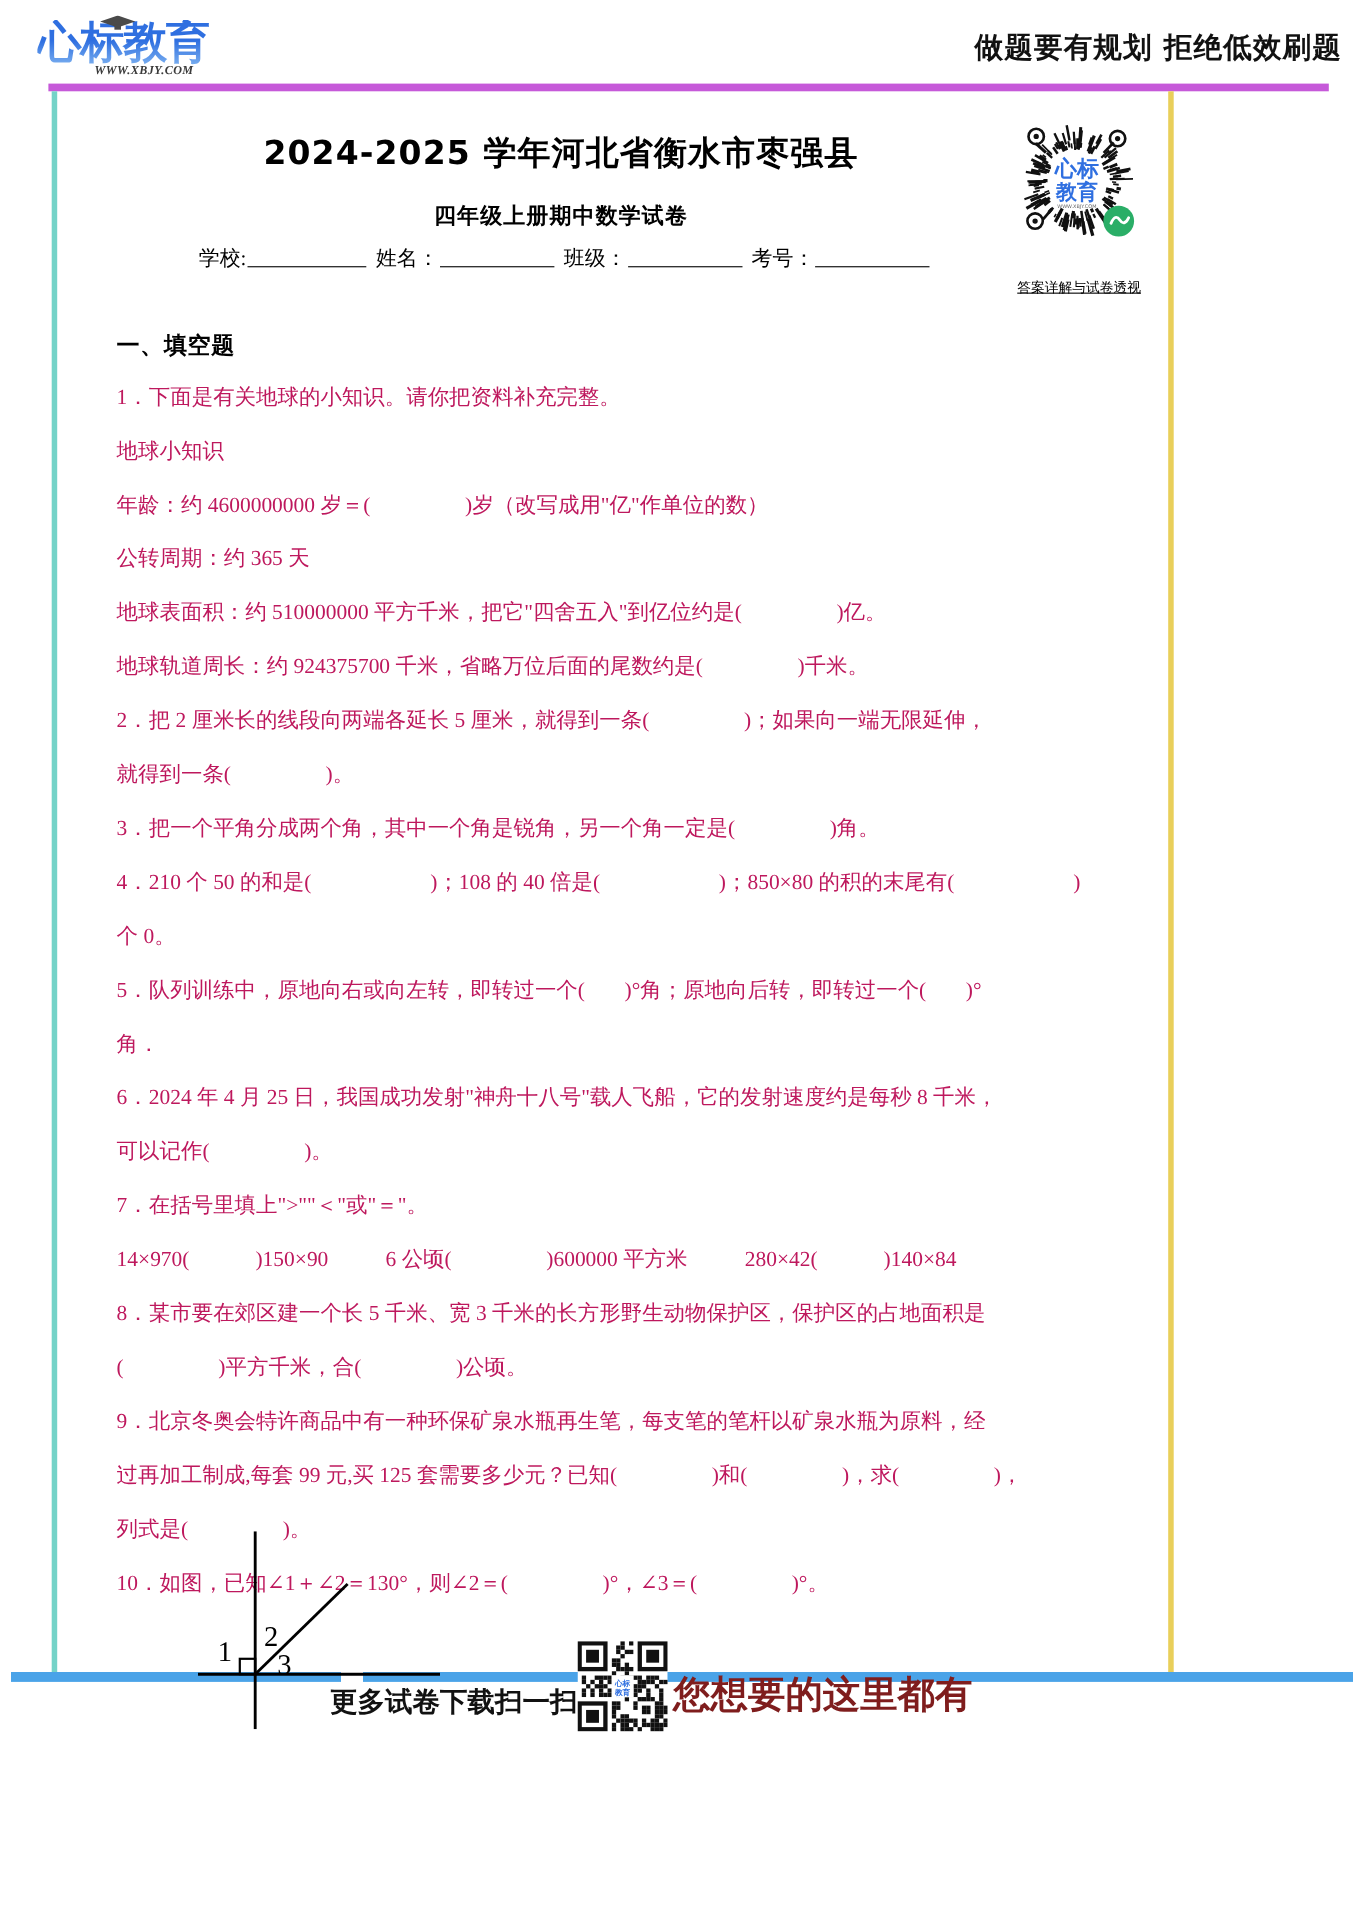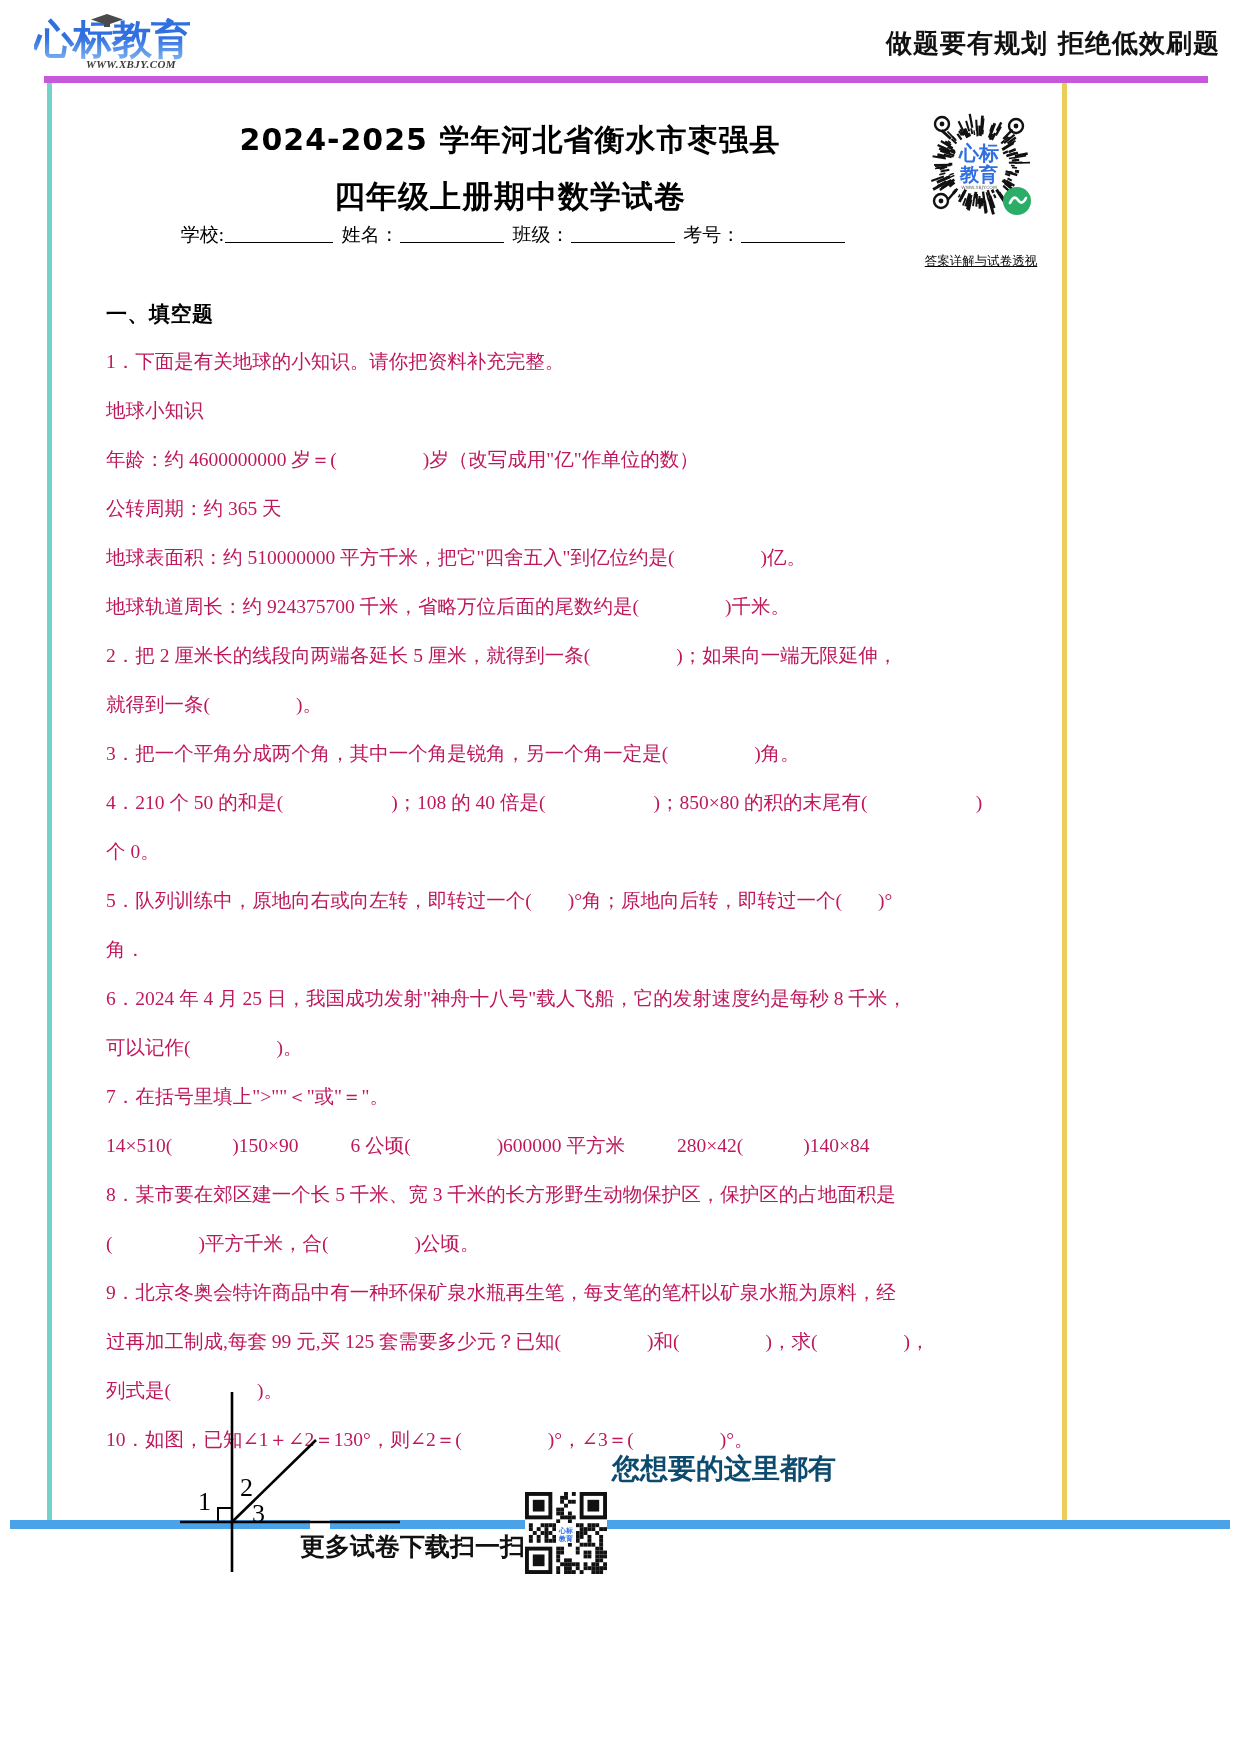--- a/index.html
+++ b/index.html
@@ -109,21 +109,21 @@
     color: #000;
     letter-spacing: 1px;
   }
   .doc-title2 {
     position: absolute;
     left: 120px; top: 168px;
     width: 780px;
     text-align: center;
     font-family: "DejaVu Sans", sans-serif;
     font-weight: bold;
-    font-size: 31px;
+    font-size: 20px;
     line-height: 56px;
     color: #000;
     letter-spacing: 1px;
   }
 
   .idline {
     position: absolute;
     left: 120px; top: 222px;
     width: 790px;
     text-align: center;
@@ -204,25 +204,25 @@
     position: absolute;
     left: 300px; top: 1530px;
     font-family: "DejaVu Sans", sans-serif;
     font-weight: bold;
     font-size: 25px;
     color: #111;
     white-space: nowrap;
   }
   .footer-right {
     position: absolute;
-    left: 612px; top: 1450px;
-    font-family: "DejaVu Sans", sans-serif;
-    font-weight: bold;
-    font-size: 28px;
-    color: #0c4a6e;
+    left: 612px; top: 1518px;
+    font-family: "DejaVu Sans", sans-serif;
+    font-weight: bold;
+    font-size: 34px;
+    color: #7f1d1d;
     white-space: nowrap;
   }
   .footer-qr {
     position: absolute;
     left: 525px; top: 1492px;
     width: 82px; height: 82px;
   }
 </style>
 </head>
 <body>
@@ -449,21 +449,21 @@
   </p>
   <p class="q">角．</p>
 
   <p class="q">6．2024 年 4 月 25 日，我国成功发射"神舟十八号"载人飞船，它的发射速度约是每秒 8 千米，</p>
   <p class="q">
     <span>可以记作(</span><span class="blk"></span><span>)。</span>
   </p>
 
   <p class="q">7．在括号里填上"&gt;""＜"或"＝"。</p>
   <p class="q">
-    <span>14×510(</span><span class="blk md"></span><span>)150×90</span><span class="gap wide"></span><span>6 公顷(</span><span class="blk"></span><span>)600000 平方米</span><span class="gap wide"></span><span>280×42(</span><span class="blk md"></span><span>)140×84</span>
+    <span>14×970(</span><span class="blk md"></span><span>)150×90</span><span class="gap wide"></span><span>6 公顷(</span><span class="blk"></span><span>)600000 平方米</span><span class="gap wide"></span><span>280×42(</span><span class="blk md"></span><span>)140×84</span>
   </p>
 
   <p class="q">8．某市要在郊区建一个长 5 千米、宽 3 千米的长方形野生动物保护区，保护区的占地面积是</p>
   <p class="q">
     <span>(</span><span class="blk"></span><span>)平方千米，合(</span><span class="blk"></span><span>)公顷。</span>
   </p>
 
   <p class="q">9．北京冬奥会特许商品中有一种环保矿泉水瓶再生笔，每支笔的笔杆以矿泉水瓶为原料，经</p>
   <p class="q">
     <span>过再加工制成,每套 99 元,买 125 套需要多少元？已知(</span><span class="blk"></span><span>)和(</span><span class="blk"></span><span>)，求(</span><span class="blk"></span><span>)，</span>

